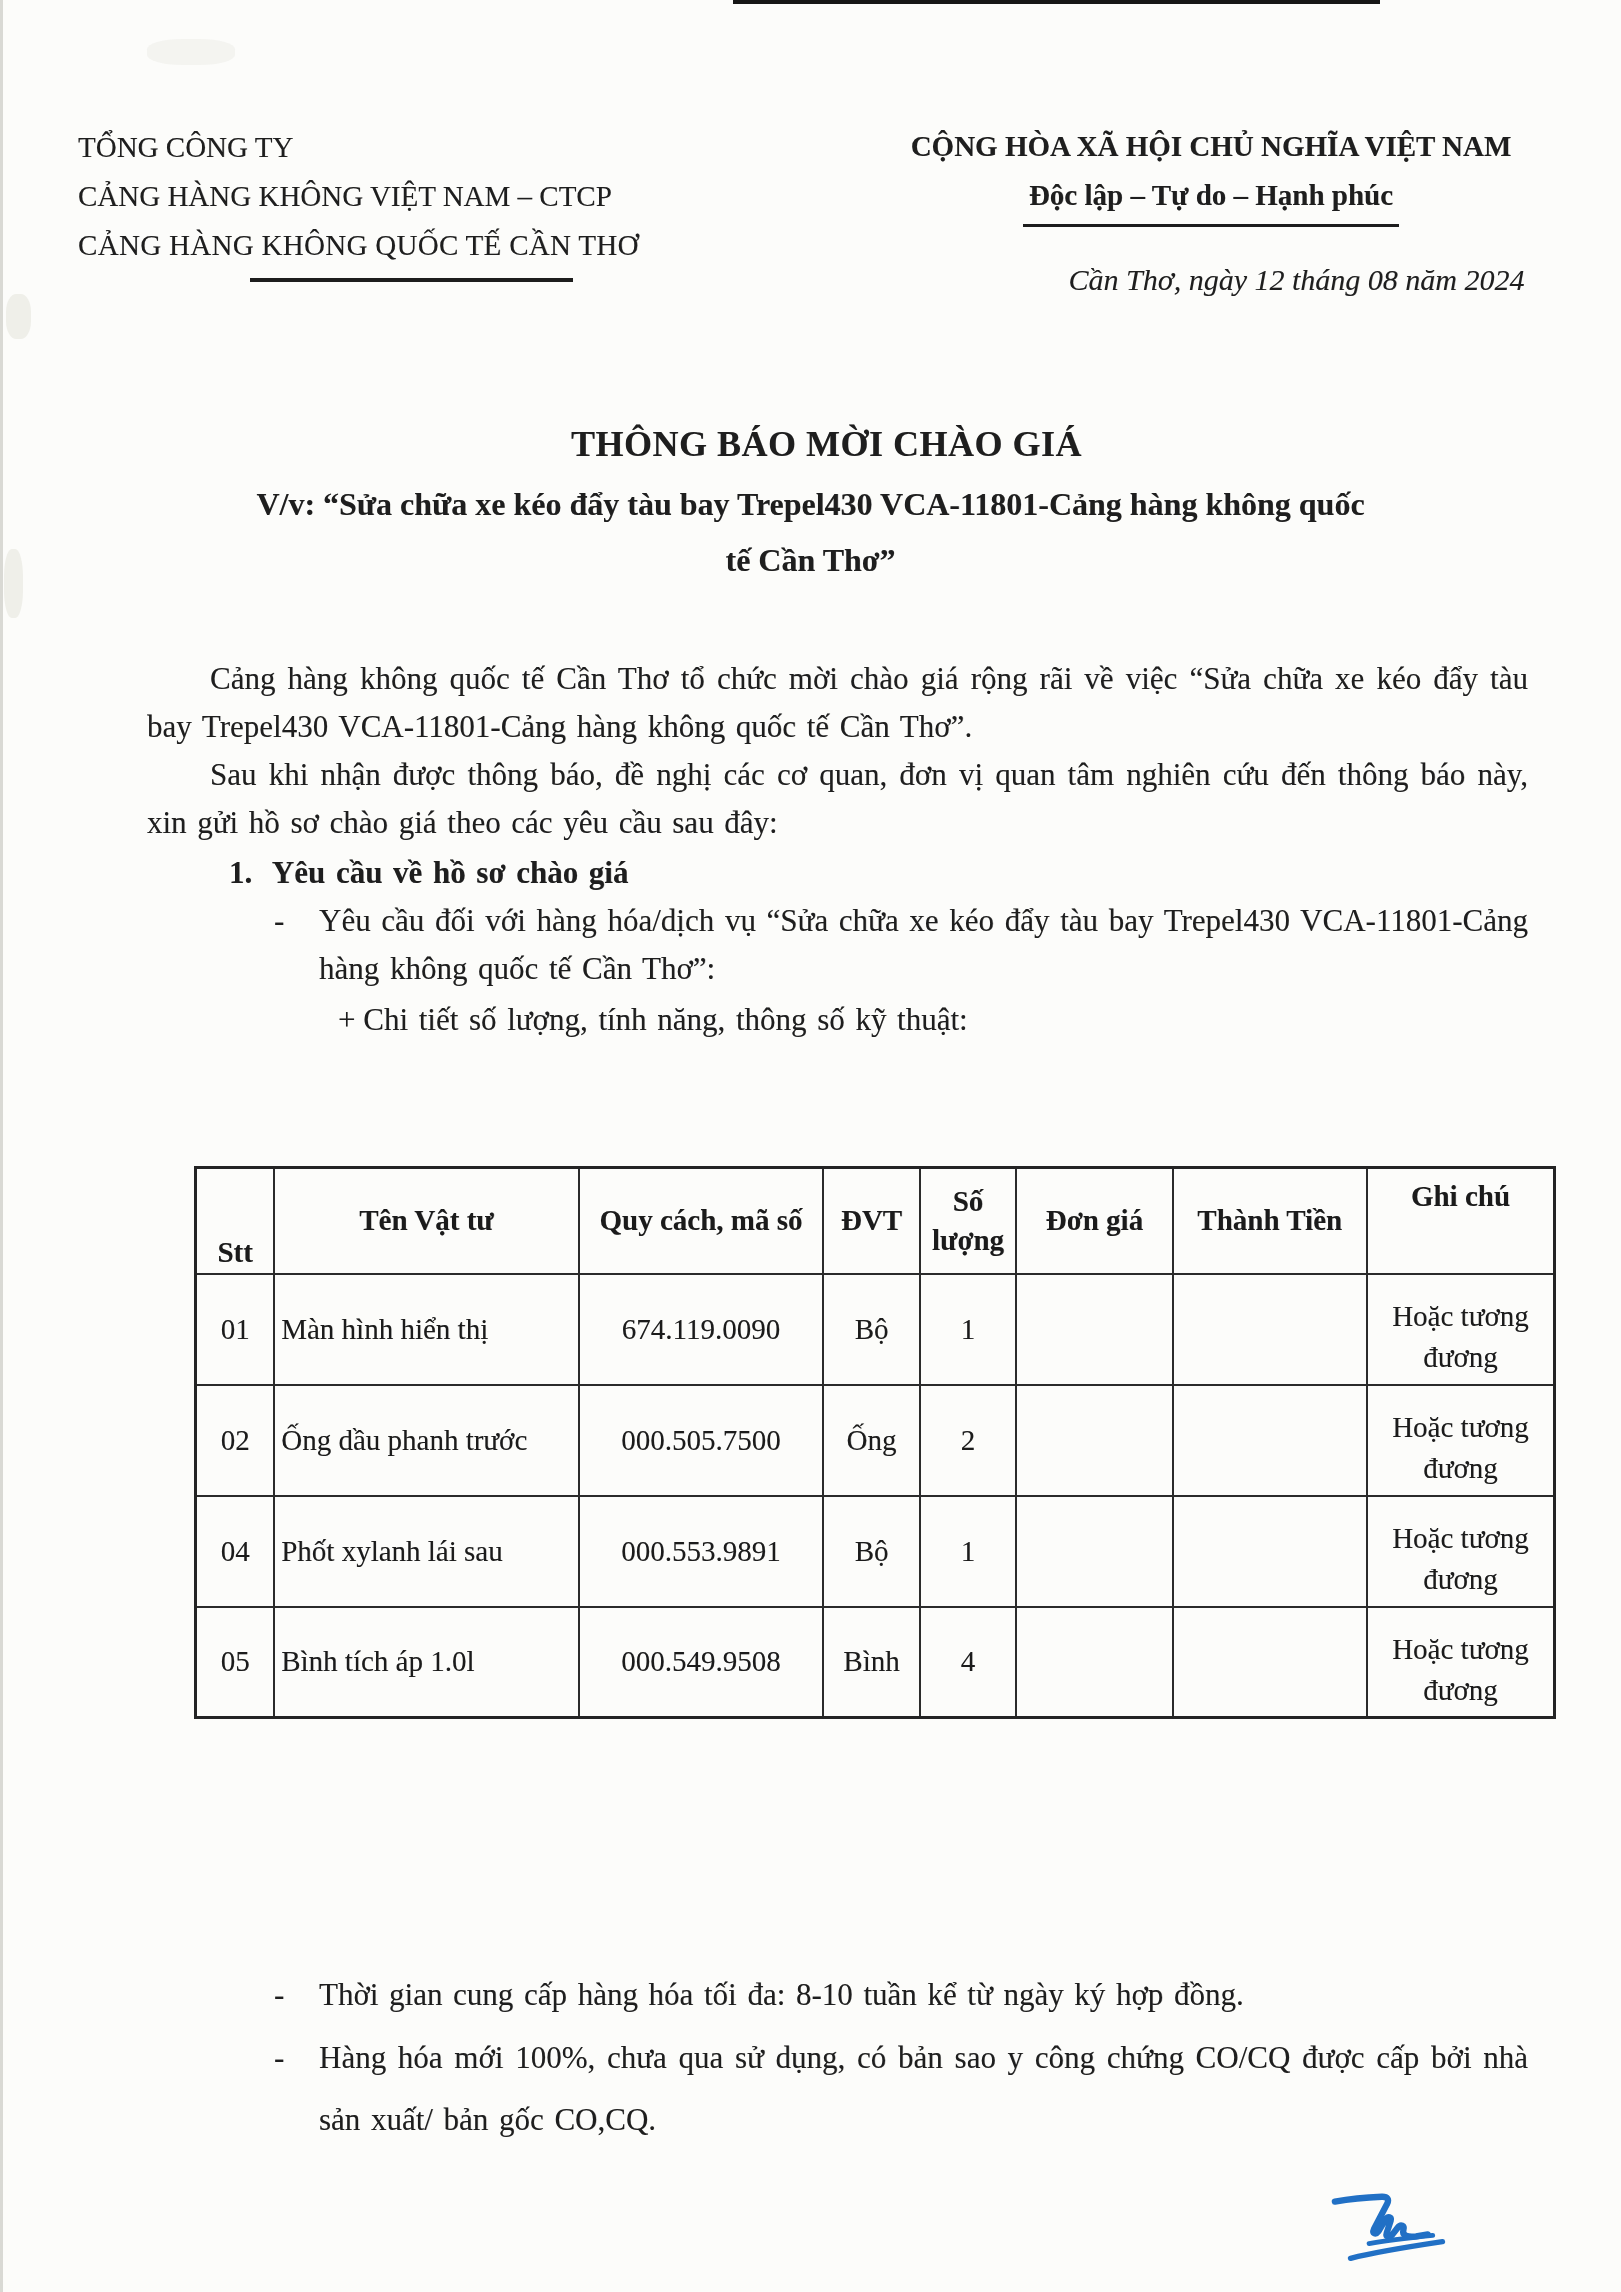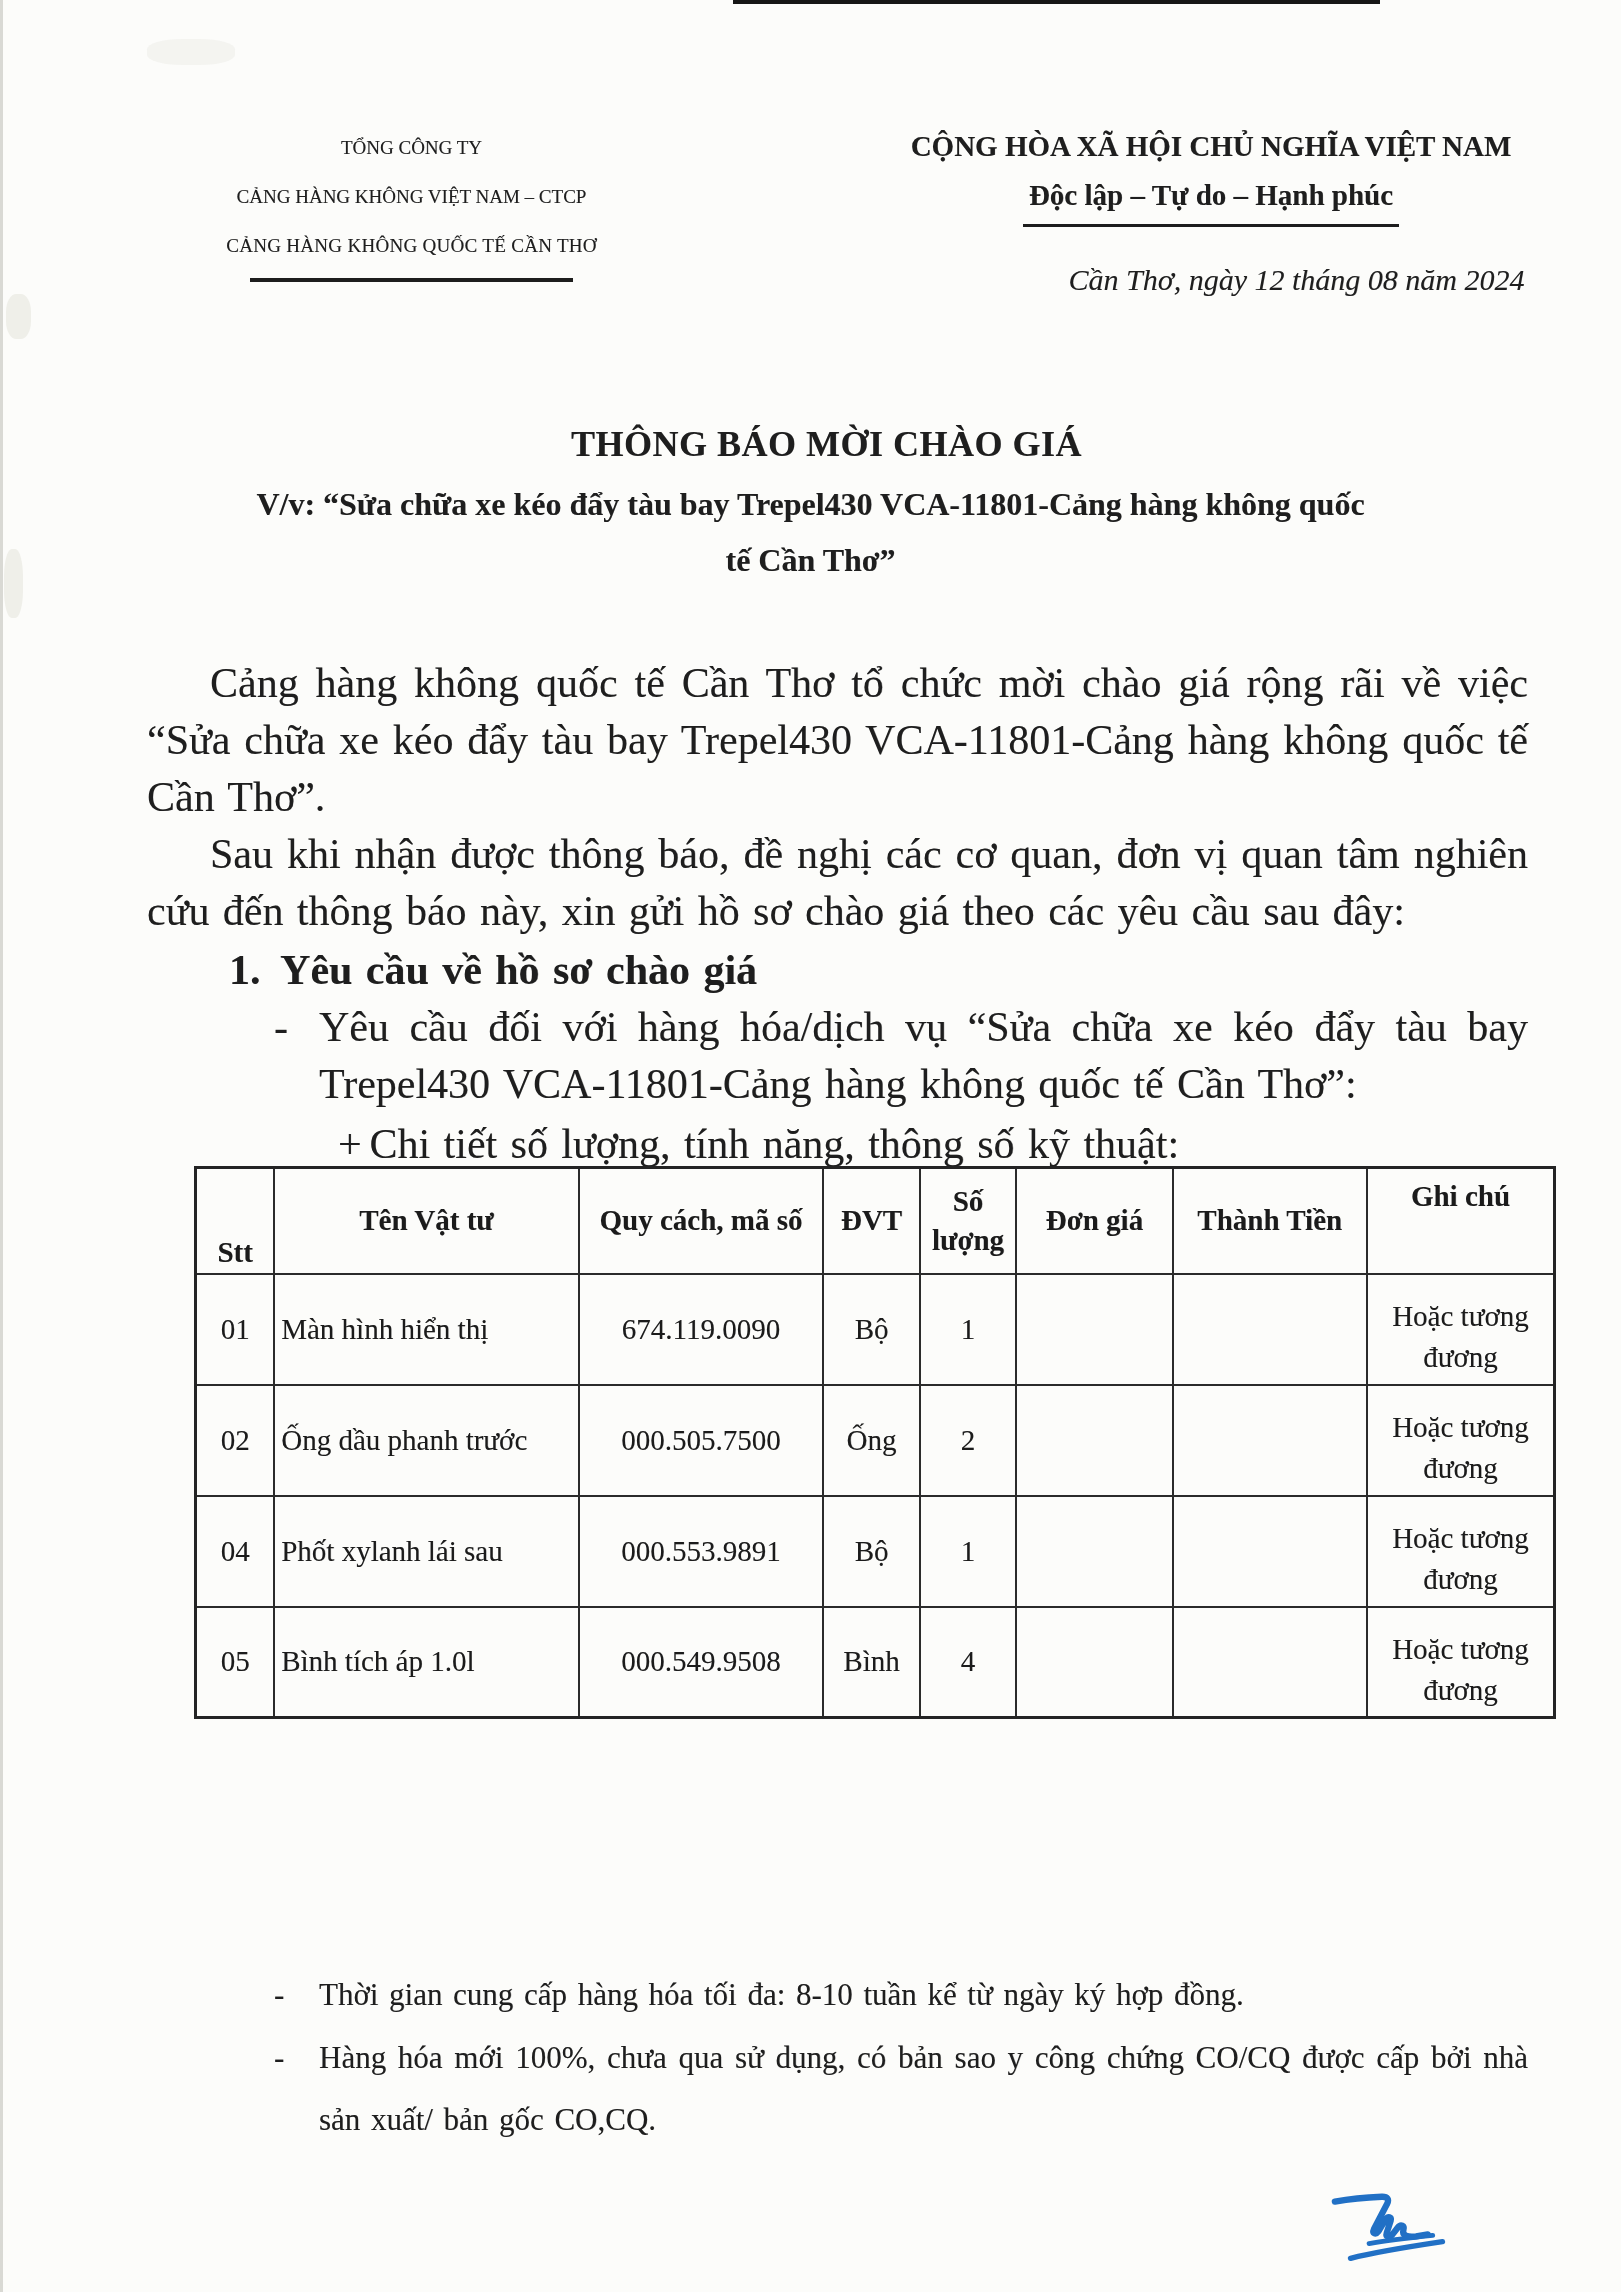--- a/index.html
+++ b/index.html
@@ -11,34 +11,34 @@
   }
   
   .scan-top-line{position:absolute;top:0;left:733px;width:647px;height:3.9px;background:#161616;}
   .scan-left-line{position:absolute;top:0;left:0;width:2.9px;height:100%;background:#d9d9d4;}
   .scan-smudge{position:absolute;background:#efefe9;border-radius:40%;}
   .sm1{left:5.9px;top:294px;width:25.5px;height:45px;}
   .sm2{left:3.9px;top:549px;width:19.6px;height:69px;}
   .sm3{left:147px;top:39px;width:88px;height:25.5px;opacity:.6;}
 
   
-  .org-block{position:absolute;left:78px;top:123px;width:667px;text-align:center;font-size:19px;line-height:49px;}
+  .org-block{position:absolute;left:78px;top:123px;width:667px;font-size:29px;line-height:49px;}
   .org-block .l3{font-weight:normal;letter-spacing:0.3px;}
   .org-underline{width:323px;height:3.9px;background:#1d1d1d;margin:7.8px auto 0 auto;}
   .nat-block{position:absolute;left:863px;top:122px;width:696px;text-align:center;font-size:29px;line-height:49px;}
   .nat-block .l1{font-weight:bold;}
   .nat-block .l2{font-weight:bold;display:inline-block;border-bottom:3.9px solid #1d1d1d;padding:0 5.9px 3.9px 5.9px;}
   .dateline{position:absolute;left:1019px;top:263px;width:555px;text-align:center;font-style:italic;font-size:30px;}
 
   
   .doc-title{position:absolute;left:16px;top:423px;width:100%;text-align:center;font-size:36px;font-weight:bold;letter-spacing:0.5px;}
   .doc-subject{position:absolute;left:50%;transform:translateX(-50%);top:476px;width:1127px;text-align:center;font-size:32px;font-weight:bold;line-height:56px;}
 
   
-  .body-text{position:absolute;left:147px;top:655px;width:1381px;font-size:42px;line-height:57px;word-spacing:2.9px;}
+  .body-text{position:absolute;left:147px;top:655px;width:1381px;font-size:31px;line-height:48px;word-spacing:2.9px;}
   .body-text p{margin:0;text-indent:63px;text-align:justify;}
   .sec-heading{margin:2px 0 0 0;padding-left:82px;font-weight:bold;}
   .sec-heading .num{margin-right:19.6px;}
   .hang-item{position:relative;margin:0;padding-left:172px;text-align:justify;}
   .hang-item .marker{position:absolute;left:127px;top:0;}
   .sub-item{margin:2.9px 0 0 0;padding-left:191px;}
   .sub-item .marker{margin-right:7.8px;}
 
   
   table.goods{

